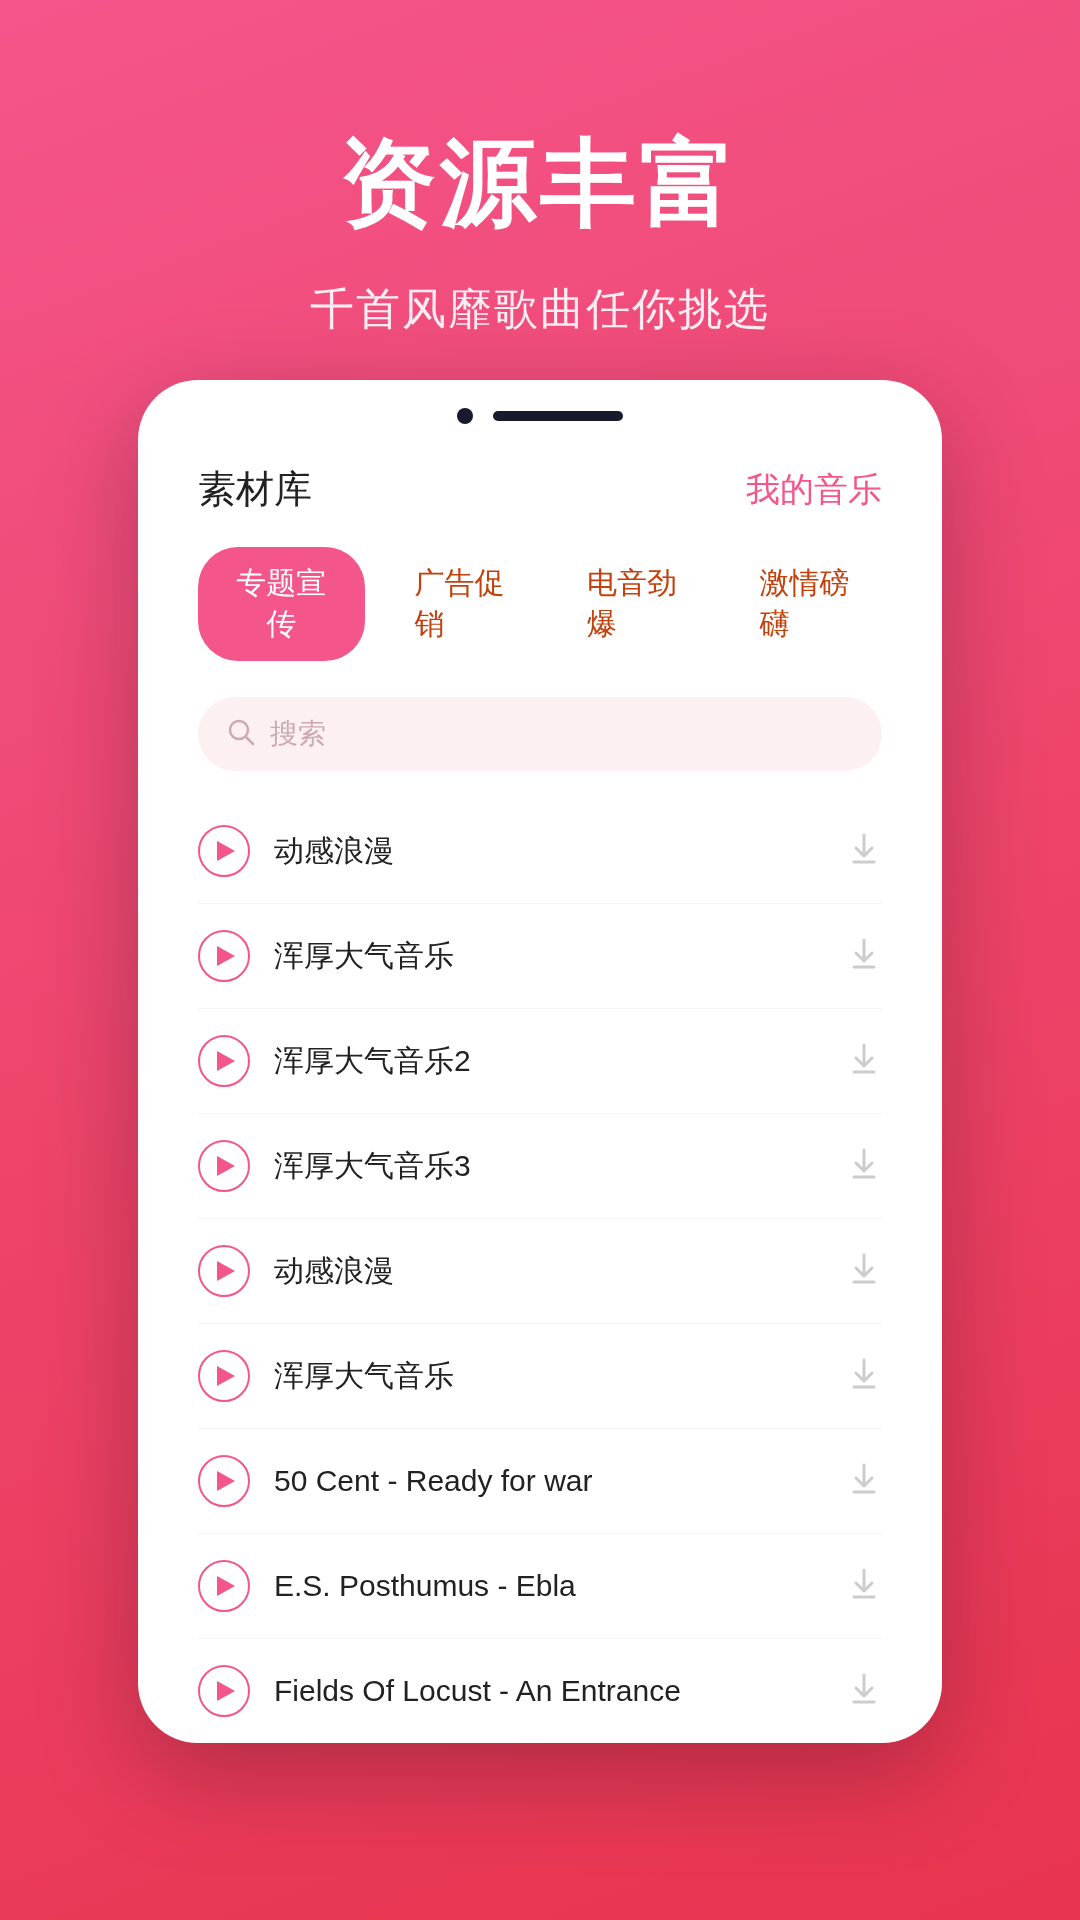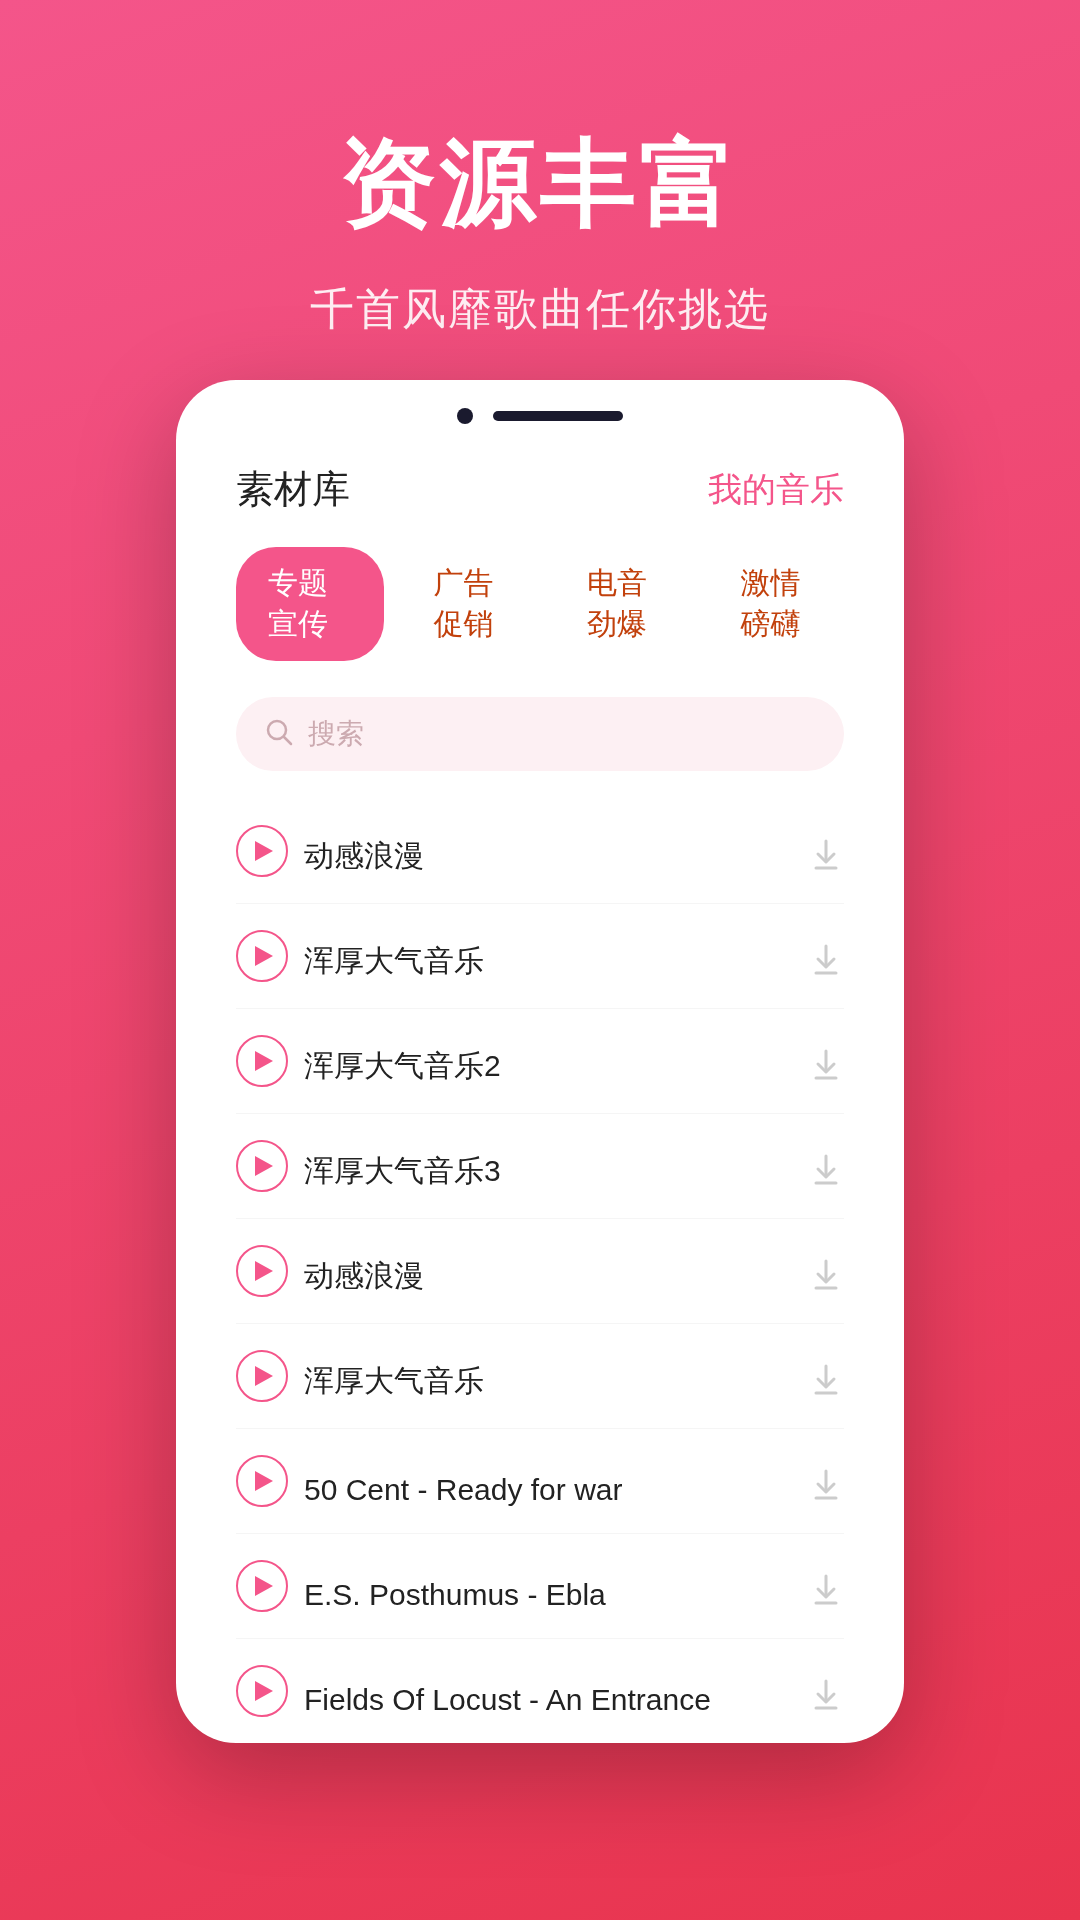--- a/index.html
+++ b/index.html
@@ -33,21 +33,21 @@
       font-weight: 400;
       color: rgba(255,255,255,0.9);
       letter-spacing: 2px;
     }
 
     .phone-mockup {
       position: absolute;
       left: 50%;
       transform: translateX(-50%);
       top: 380px;
-      width: 728px;
+      width: 804px;
       background: #ffffff;
       border-radius: 60px;
       box-shadow: 0 30px 100px rgba(0,0,0,0.25);
       overflow: hidden;
       padding-bottom: 0;
     }
 
     .phone-top-bar {
       display: flex;
       align-items: center;
@@ -100,20 +100,21 @@
       margin-bottom: 36px;
     }
 
     .tab-active {
       background: #f4558a;
       color: #ffffff;
       font-size: 30px;
       font-weight: 500;
       padding: 16px 32px;
       border-radius: 40px;
+      text-align: center;
     }
 
     .tab-normal {
       font-size: 30px;
       font-weight: 400;
       color: #c2410c;
       padding: 16px 20px;
     }
 
     .search-bar {
@@ -135,24 +136,24 @@
       color: #ccaab0;
     }
 
     .music-list {
       display: flex;
       flex-direction: column;
     }
 
     .music-item {
       display: flex;
-      align-items: flex-end;
+      align-items: center;
       padding: 26px 0;
       border-bottom: 1px solid #f5f5f5;
-      gap: 16px;
+      gap: 24px;
     }
 
     .music-item:last-child {
       border-bottom: none;
     }
 
     .play-circle {
       width: 52px;
       height: 52px;
       border-radius: 50%;

